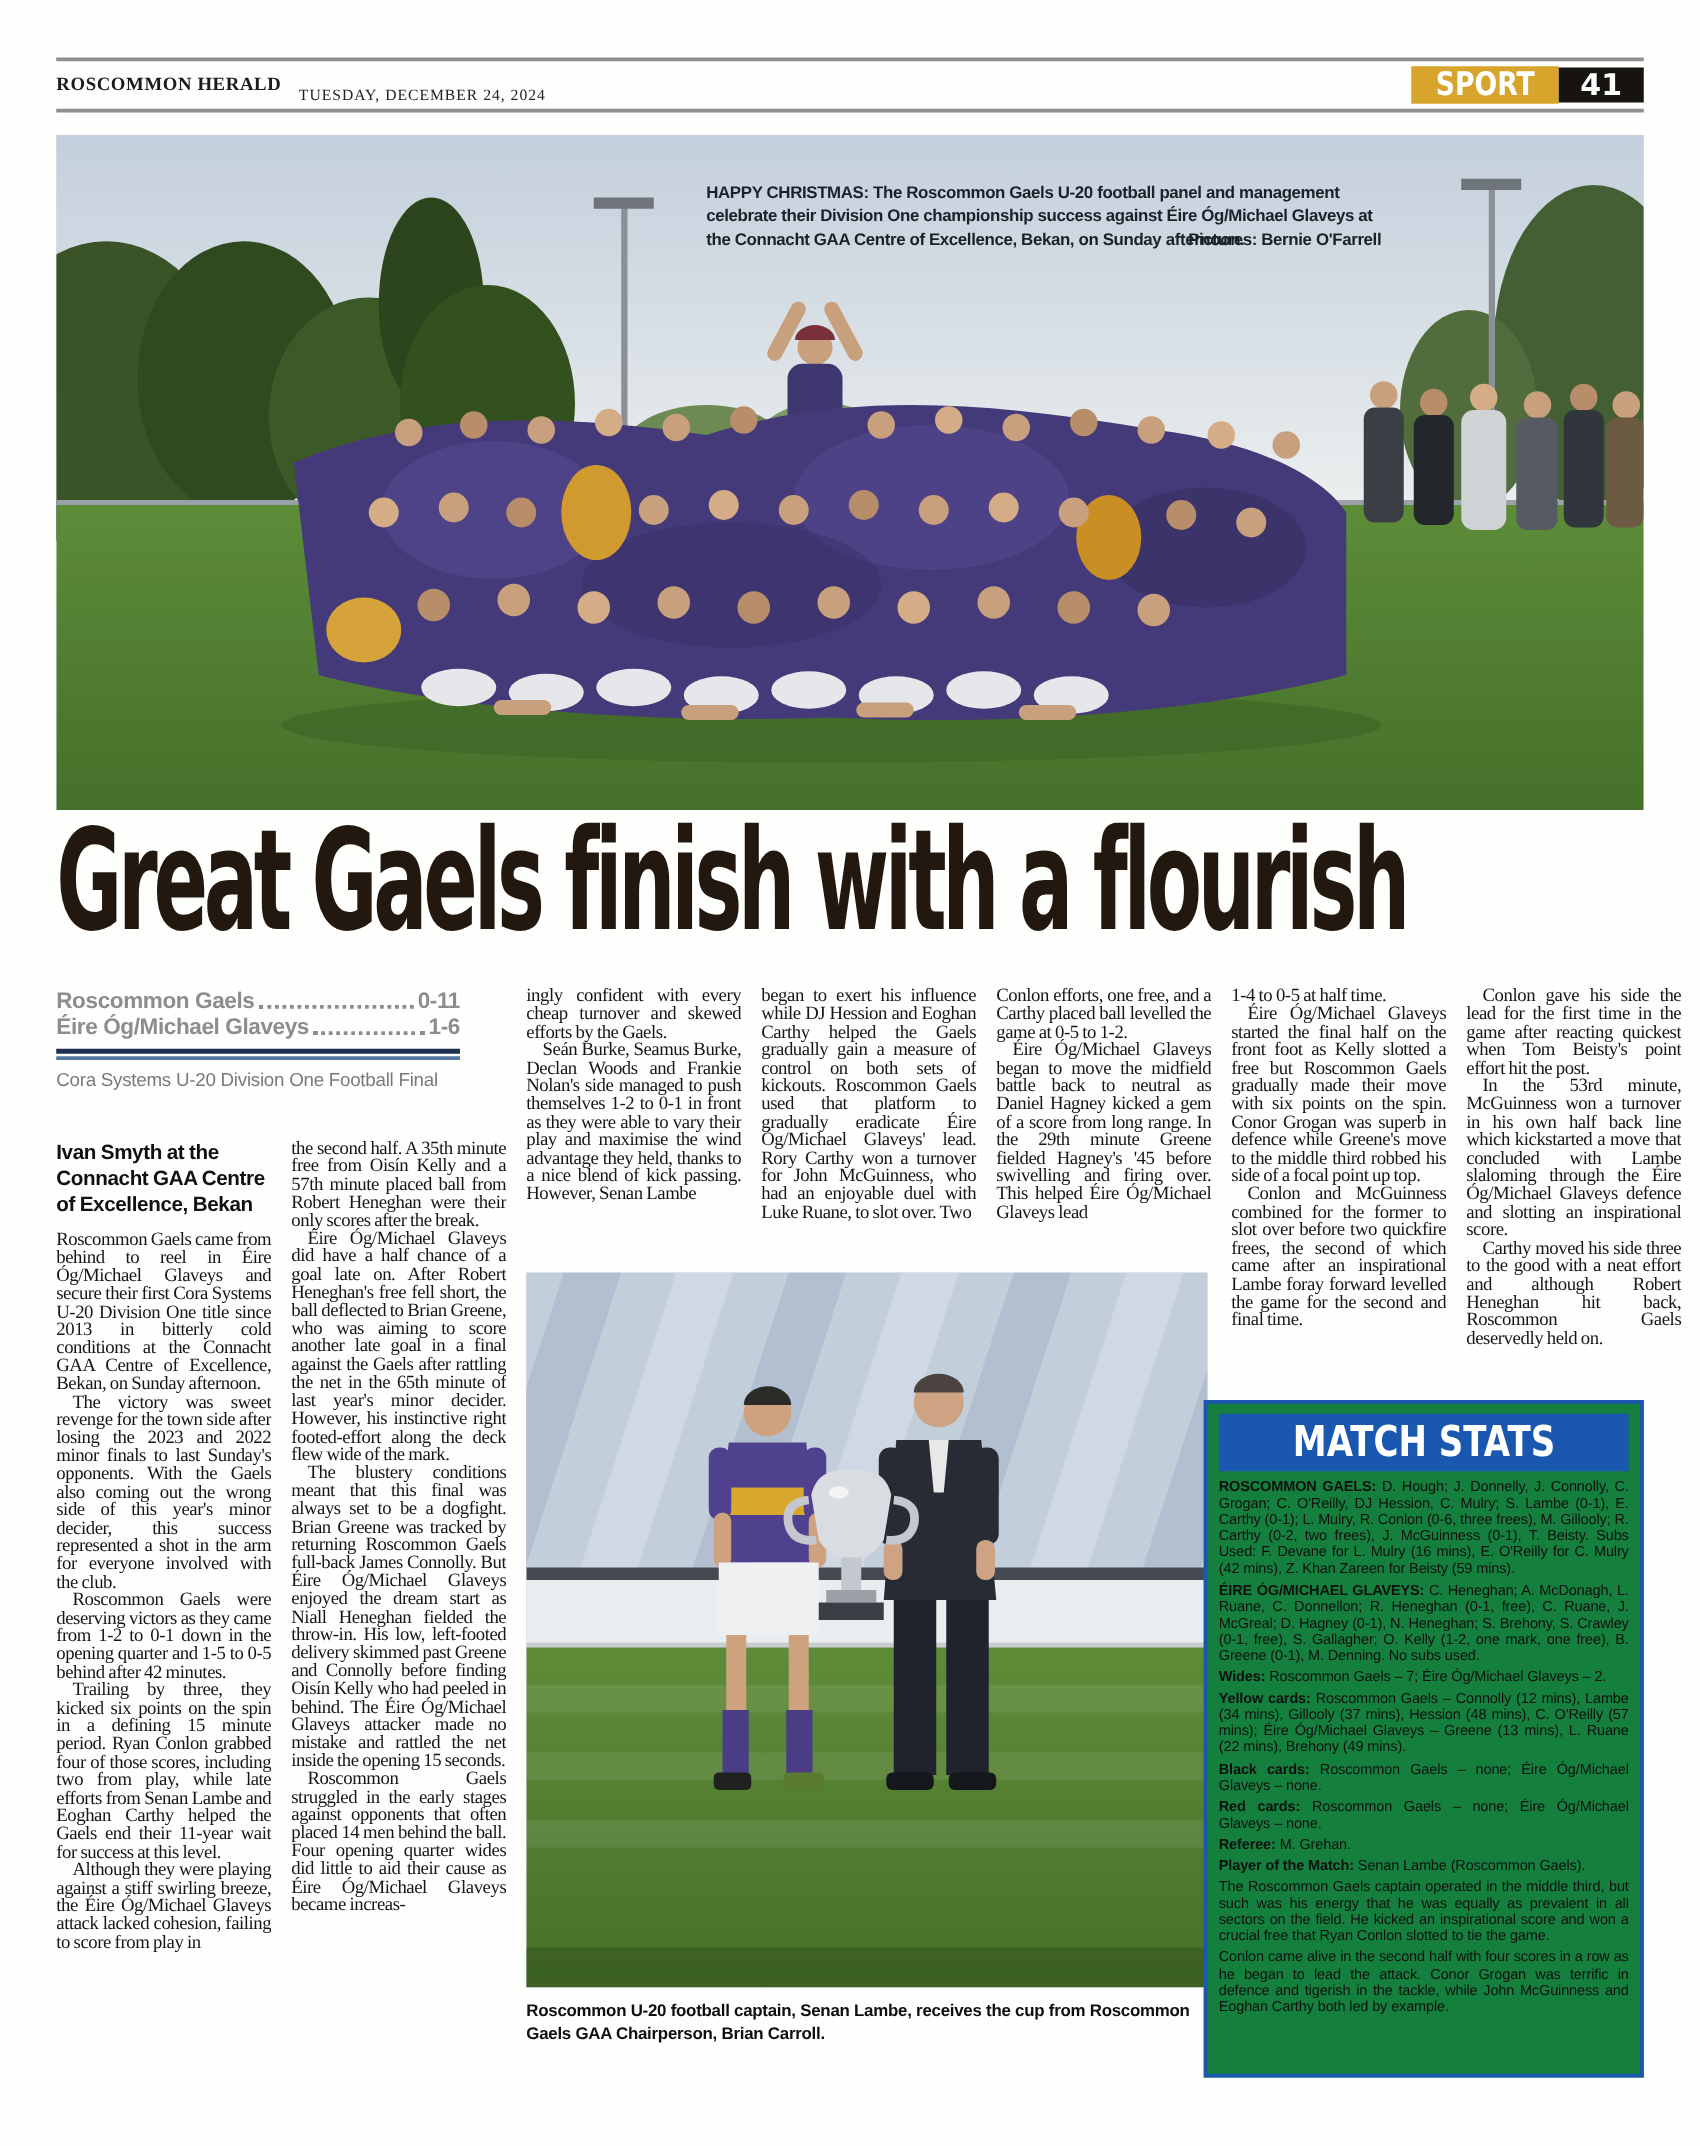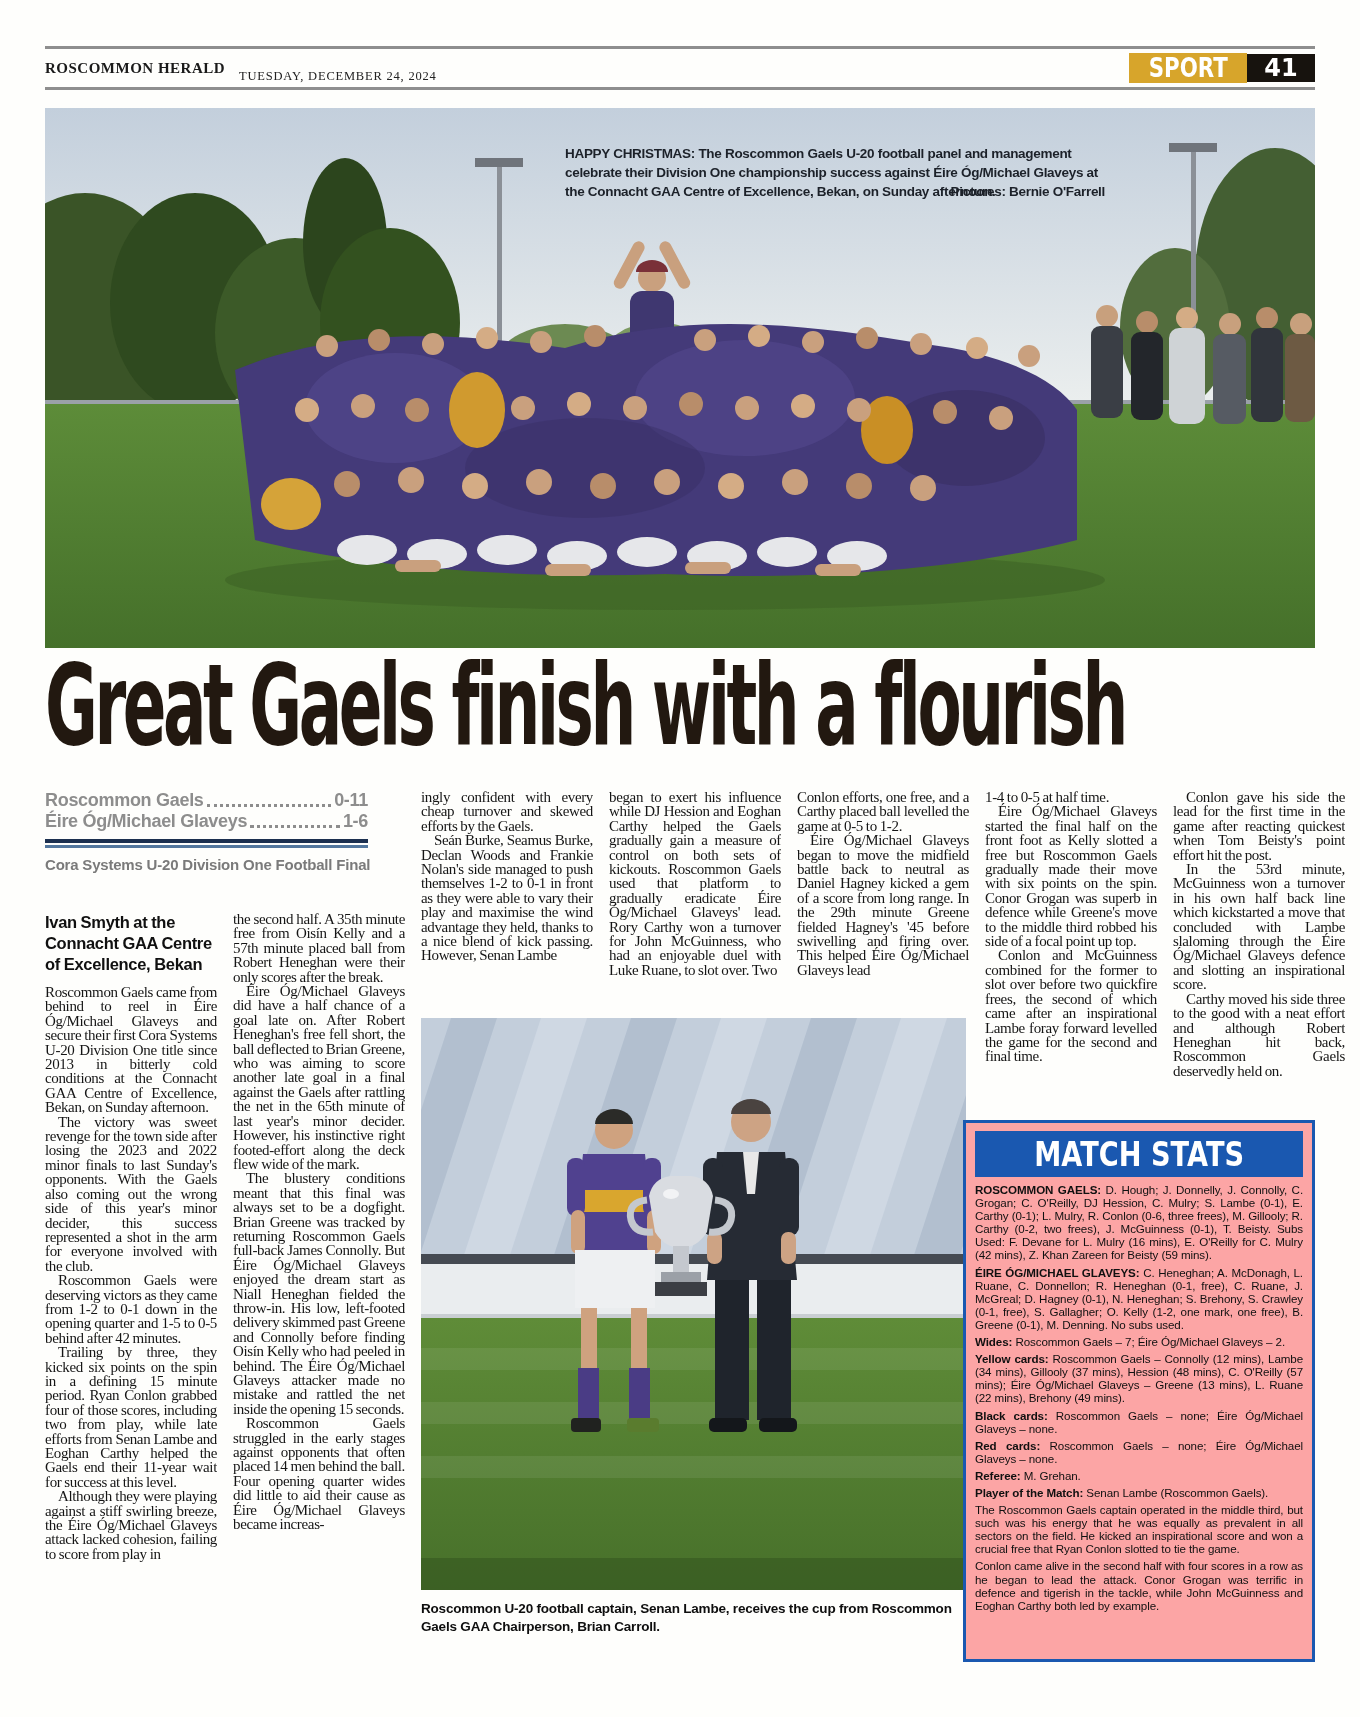--- a/index.html
+++ b/index.html
@@ -30,37 +30,37 @@
         font-size:112px;line-height:120px;letter-spacing:-6px;color:#221810;
         transform:scaleX(.575);transform-origin:0 0;}
   
   .scoreblock{position:absolute;left:45px;top:790px;width:323px;}
   .scorerow{display:flex;align-items:flex-end;font-family:"Liberation Sans",sans-serif;font-weight:bold;
         font-size:18px;line-height:21px;color:var(--scoregray,#8d8d8d);letter-spacing:-.3px;}
   .scorerow .leader{flex:1;border-bottom:3px dotted var(--scoregray,#8d8d8d);margin:0 3px 4px 3px;}
   .rules{margin-top:7px;}
   .rule1{height:4px;background:var(--ruledark,#1c3050);}
   .rule2{height:3px;background:var(--rulelight,#53779e);margin-top:2px;}
-  .competition{margin-top:8px;font-family:"Liberation Sans",sans-serif;font-weight:bold;font-size:15px;
+  .competition{margin-top:8px;font-family:"Liberation Sans",sans-serif;font-weight:normal;font-size:15px;
         letter-spacing:-.2px;color:#7a7a7a;white-space:nowrap;}
   
   .col{position:absolute;width:172px;font-family:"Liberation Serif",serif;font-size:15px;line-height:14.4px;
        letter-spacing:-.35px;word-spacing:-.5px;text-align:justify;color:#151515;overflow:hidden;}
   .col p{margin:0;}
   .col p.ind{text-indent:13px;}
   .byline{font-family:"Liberation Sans",sans-serif;font-weight:bold;font-size:16.5px;line-height:21px;
        letter-spacing:-.3px;color:#101010;margin-bottom:10px;text-align:left;}
   
   .photo2{position:absolute;left:421px;top:1018px;width:545px;height:572px;overflow:hidden;background:#c3cedb;}
   .photo2-caption{position:absolute;left:421px;top:1600px;width:545px;
        font-family:"Liberation Sans",sans-serif;font-weight:bold;font-size:13.5px;line-height:18px;
        letter-spacing:-.2px;color:#0e0e0e;}
   
   .stats{position:absolute;left:963px;top:1120px;width:352px;height:542px;box-sizing:border-box;
-       border:3px solid var(--statsblue,#1a58b0);background:#fca5a5;padding:8px 9px;overflow:hidden;}
+       border:3px solid var(--statsblue,#1a58b0);background:#15803d;padding:8px 9px;overflow:hidden;}
   .stats-header{height:46px;background:var(--statsblue,#1a58b0);display:flex;align-items:center;justify-content:center;}
   .stats-header span{display:inline-block;color:#fff;font-family:"DejaVu Sans",sans-serif;font-weight:bold;
        font-size:34px;transform:scaleX(.8);}
   .stats-body{margin-top:6px;font-family:"Liberation Sans",sans-serif;font-size:11.6px;line-height:13.1px;
        letter-spacing:-.1px;text-align:justify;color:#101010;}
   .stats-body p.stat{margin:0 0 4px 0;}
 </style>
 </head>
 <body>
 

